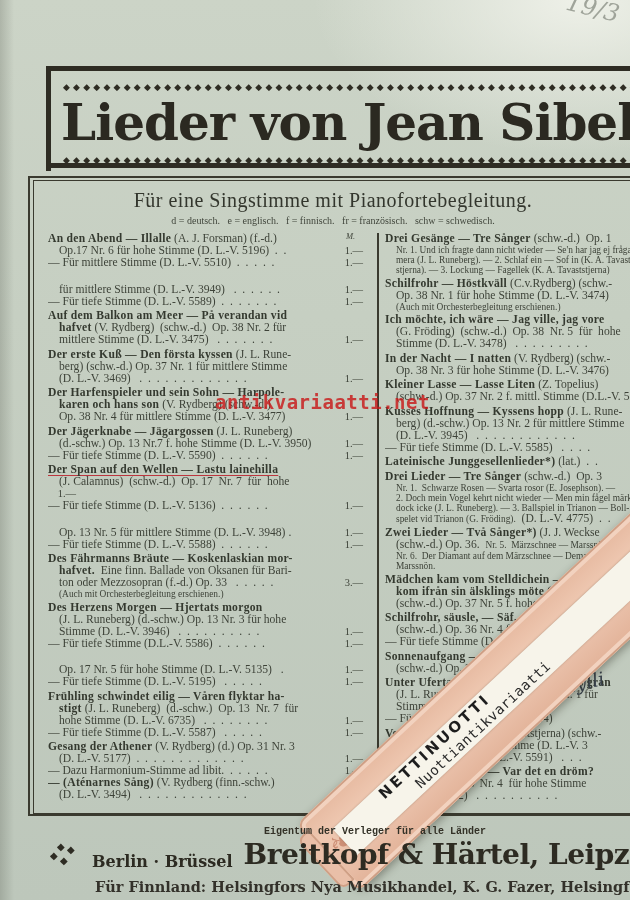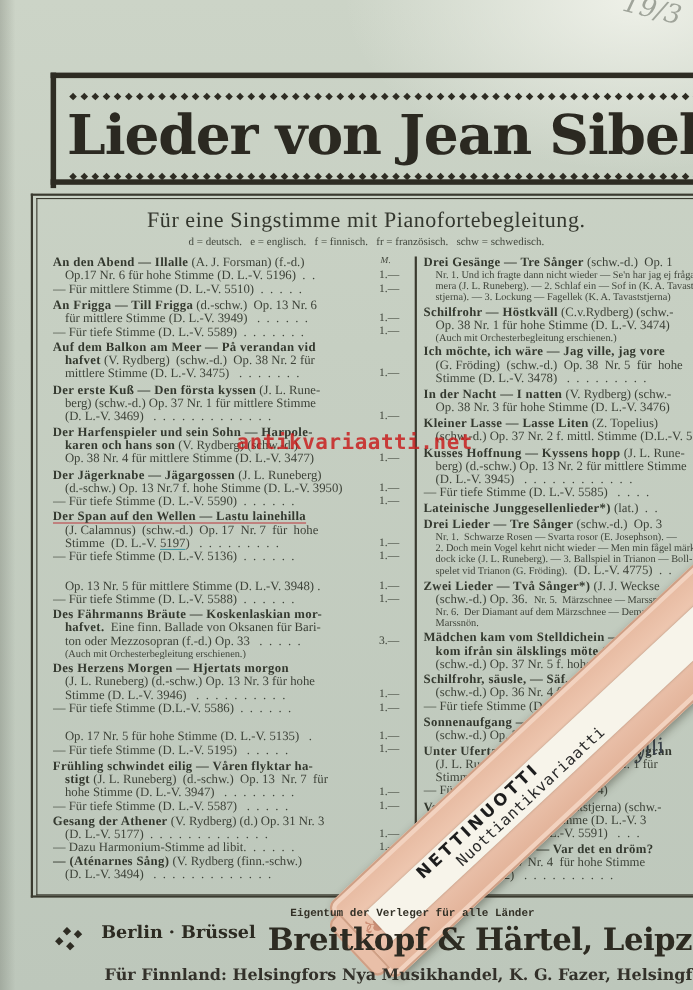--- a/index.html
+++ b/index.html
@@ -77,21 +77,21 @@
   .strip-line2{margin-left:92px;font-family:"DejaVu Sans Mono",monospace;
          font-size:14px;letter-spacing:.5px;color:#2a2a2a;height:17px;line-height:16px;}
   .strip-ornament{position:absolute;font-size:30px;color:#b4654a;opacity:.55;}
   .orn-left{left:10px;top:26px;transform:rotate(25deg);}
 
   
   .diamond-cluster{left:50px;top:842px;width:30px;height:26px;color:#2e2c23;font-size:10px;}
   .diamond-cluster span{position:absolute;line-height:10px;}
   .ownership{left:120px;top:826px;width:510px;text-align:center;font-size:10px;
              font-weight:bold;color:#333127;font-family:Liberation Mono, monospace;}
-  .publisher-line{left:92px;top:838px;width:538px;display:flex;align-items:flex-start;
+  .publisher-line{left:92px;top:838px;width:538px;display:flex;align-items:flex-end;
              gap:11px;white-space:nowrap;overflow:hidden;color:#2d2b22;font-family:"DejaVu Serif",serif;}
   .cities{font-size:16px;font-weight:bold;}
   .publisher-name{font-size:28px;font-weight:bold;letter-spacing:-.5px;}
   .finland-line{left:60px;top:878px;width:630px;text-align:center;font-size:14.5px;
              font-weight:bold;color:#33312a;font-family:"DejaVu Serif",serif;}
 </style>
 </head>
 <body>
 
 <div class="abs hand-number">19/3</div>
@@ -118,21 +118,20 @@
               <span class="line-text"><span>Op.17 Nr. 6 für hohe Stimme (D. L.-V. 5196)  .  .</span></span>
               <span class="line-price">1.—</span>
             </div>
             <div class="cat-line">
               <span class="line-text"><span>— Für mittlere Stimme (D. L.-V. 5510)  .  .  .  .  .</span></span>
               <span class="line-price">1.—</span>
             </div>
           </div>
           <div class="cat-entry">
             <div class="cat-line">
-              <span class="line-text"><span class="t-b">An Frigga — Till Frigga</span><span> (d.-schw.)  Op. 13 Nr. 6</span></span>
               <span class="line-price"></span>
             </div>
             <div class="cat-line ind">
               <span class="line-text"><span>für mittlere Stimme (D. L.-V. 3949)   .  .  .  .  .  .</span></span>
               <span class="line-price">1.—</span>
             </div>
             <div class="cat-line">
               <span class="line-text"><span>— Für tiefe Stimme (D. L.-V. 5589)  .  .  .  .  .  .  .</span></span>
               <span class="line-price">1.—</span>
             </div>
@@ -196,21 +195,20 @@
           <div class="cat-entry">
             <div class="cat-line">
               <span class="line-text"><span class="t-b t-ru">Der Span auf den Wellen — Lastu lainehilla</span></span>
               <span class="line-price"></span>
             </div>
             <div class="cat-line ind">
               <span class="line-text"><span>(J. Calamnus)  (schw.-d.)  Op. 17  Nr. 7  für  hohe</span></span>
               <span class="line-price"></span>
             </div>
             <div class="cat-line ind">
-              <span class="line-text"><span>Stimme  (D. L.-V. </span><span class="t-tu">5197</span><span>)   .  .  .  .  .  .  .  .  .</span></span>
               <span class="line-price">1.—</span>
             </div>
             <div class="cat-line">
               <span class="line-text"><span>— Für tiefe Stimme (D. L.-V. 5136)  .  .  .  .  .  .</span></span>
               <span class="line-price">1.—</span>
             </div>
           </div>
           <div class="cat-entry">
             <div class="cat-line">
               <span class="line-price"></span>
@@ -276,21 +274,21 @@
           <div class="cat-entry">
             <div class="cat-line">
               <span class="line-text"><span class="t-b">Frühling schwindet eilig — Våren flyktar ha-</span></span>
               <span class="line-price"></span>
             </div>
             <div class="cat-line ind">
               <span class="line-text"><span class="t-b">stigt</span><span> (J. L. Runeberg)  (d.-schw.)  Op. 13  Nr. 7  für</span></span>
               <span class="line-price"></span>
             </div>
             <div class="cat-line ind">
-              <span class="line-text"><span>hohe Stimme (D. L.-V. 3947)   .  .  .  .  .  .  .  .</span></span>
+              <span class="line-text"><span>hohe Stimme (D. L.-V. 6735)   .  .  .  .  .  .  .  .</span></span>
               <span class="line-price">1.—</span>
             </div>
             <div class="cat-line">
               <span class="line-text"><span>— Für tiefe Stimme (D. L.-V. 5587)   .  .  .  .  .</span></span>
               <span class="line-price">1.—</span>
             </div>
           </div>
           <div class="cat-entry">
             <div class="cat-line">
               <span class="line-text"><span class="t-b">Gesang der Athener</span><span> (V. Rydberg) (d.) Op. 31 Nr. 3</span></span>

